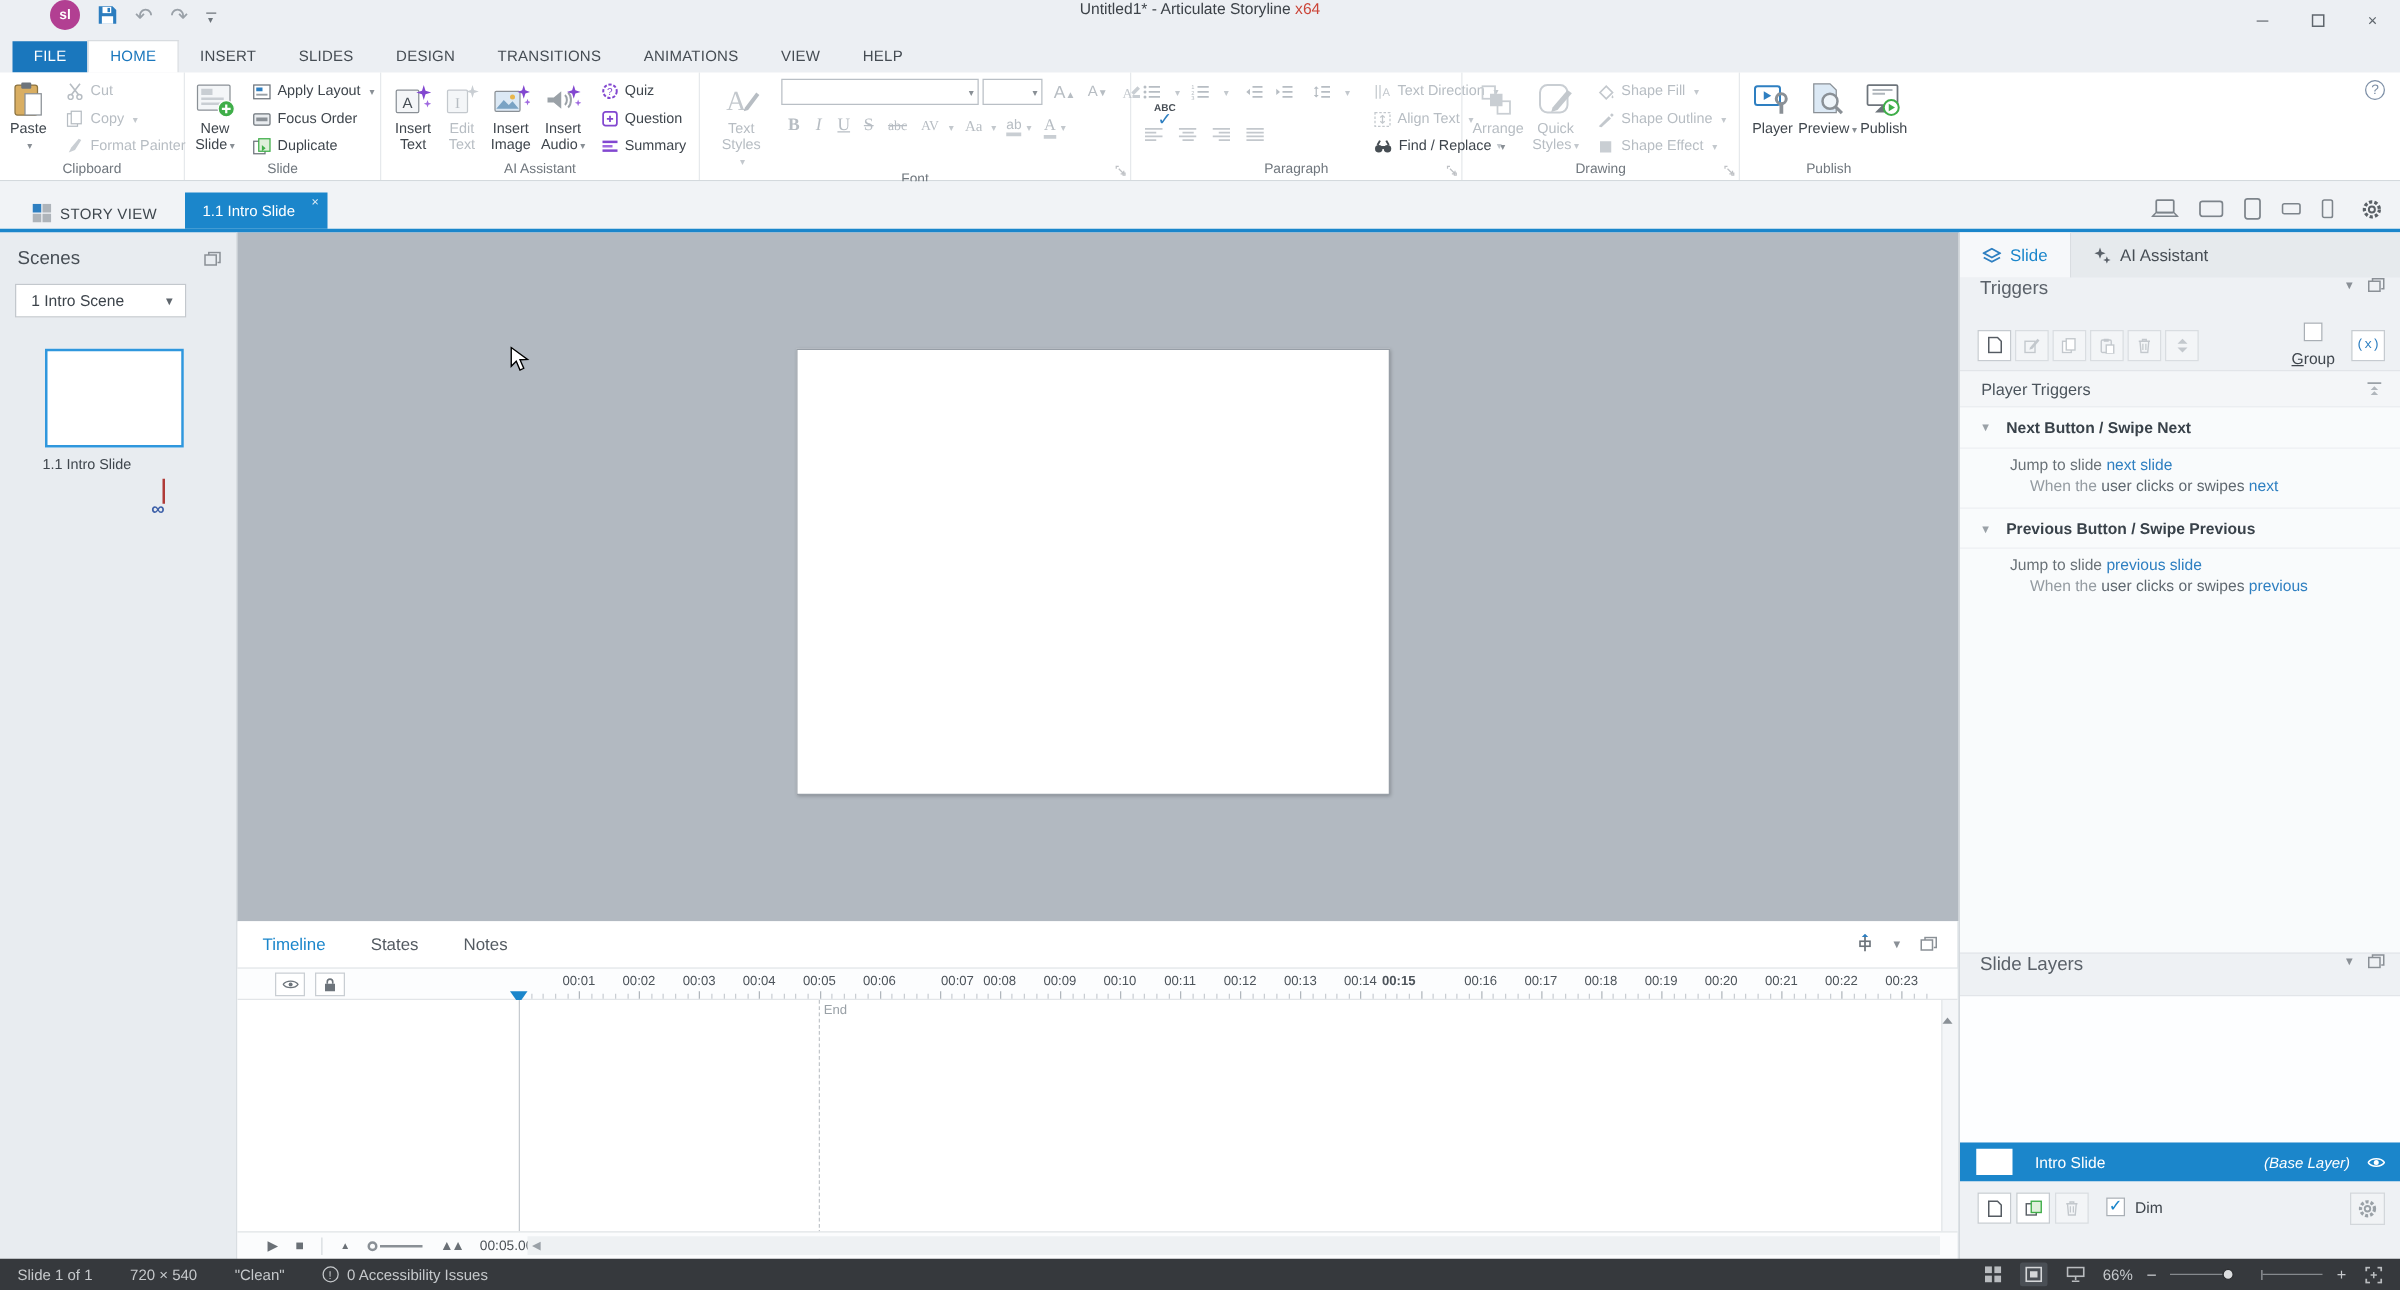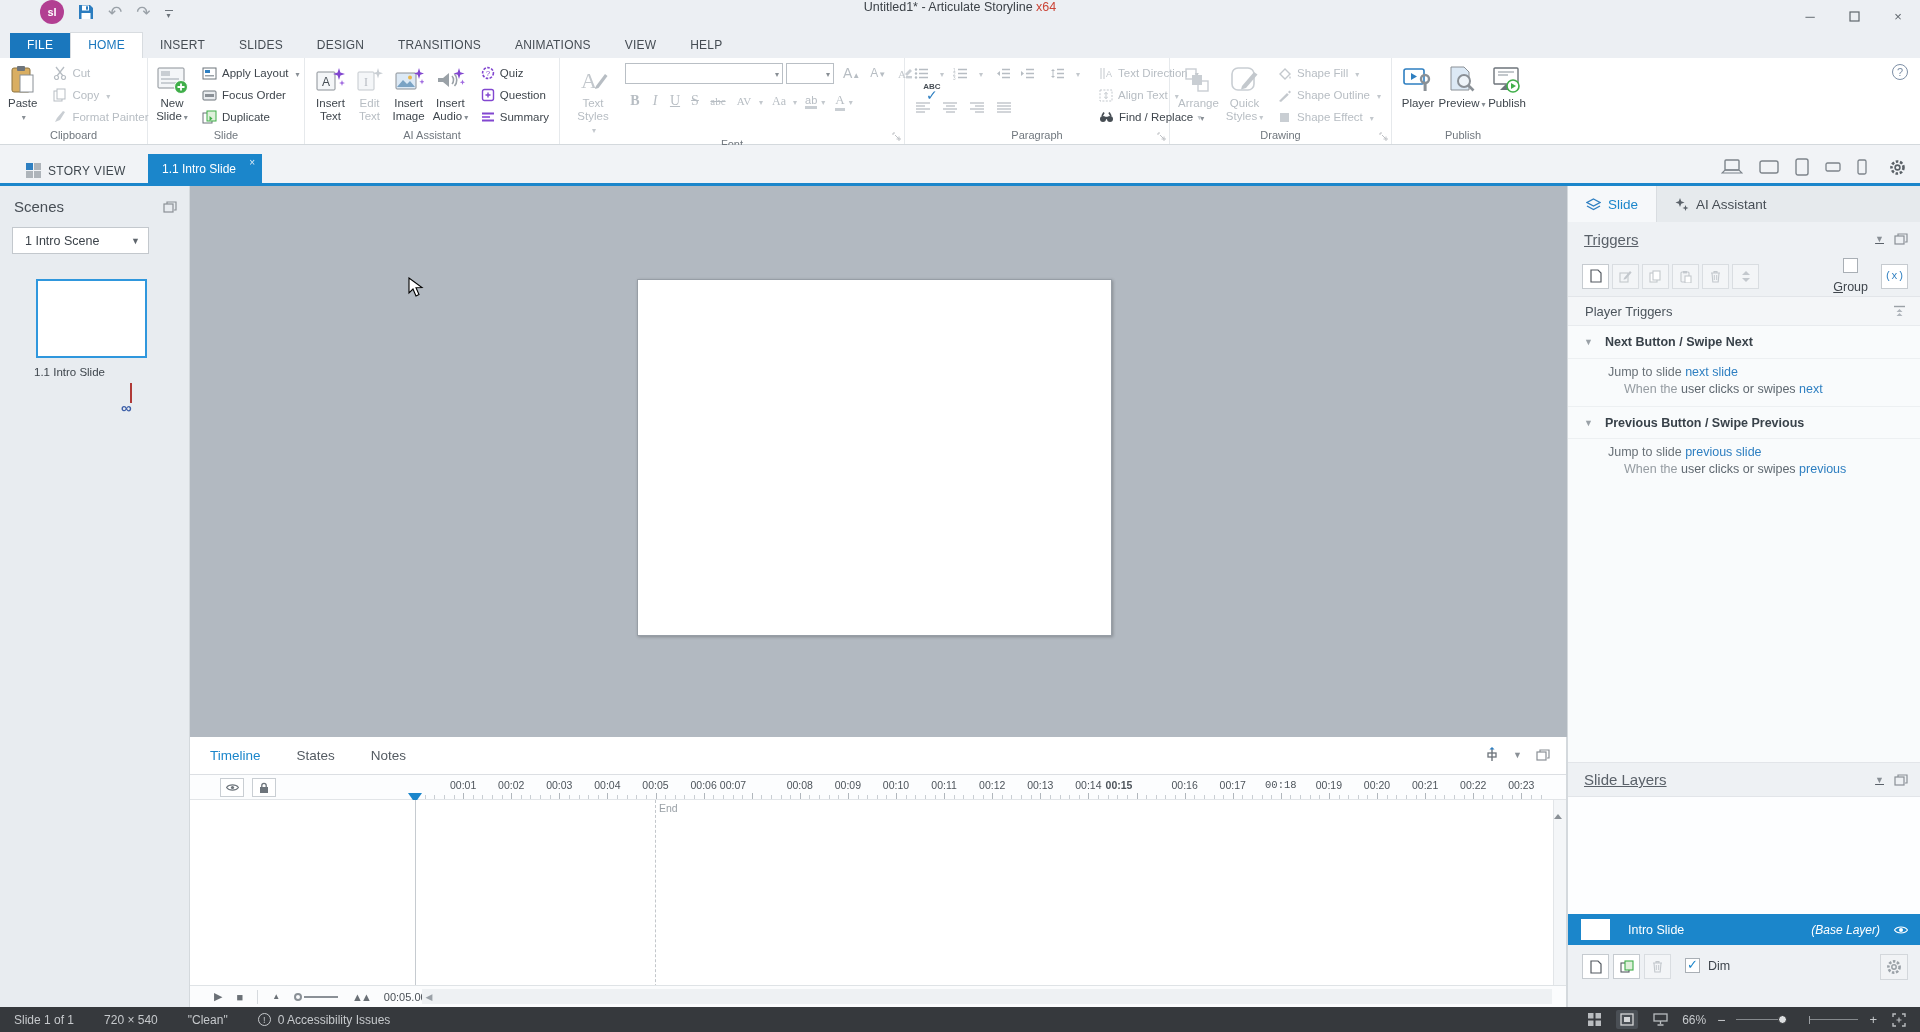--- a/index.html
+++ b/index.html
@@ -94,21 +94,21 @@
   .zs-knob { width:8px; height:8px; border:2px solid #8a9096; border-radius:50%; background:#fbfcfd; }
   .tl-time { font-size:11px; color:#4a5056; }
   .hscroll { position:absolute; left:232px; right:14px; top:3px; bottom:3px; background:#eef1f3; display:flex; align-items:center; }
   .hscroll .larr { width:14px; text-align:center; color:#9aa1a7; font-size:9px; }
 
   
   .right-panel { position:absolute; top:186px; left:1567px; width:353px; height:821px; background:#eef1f4; border-left:1px solid #d4d9dd; display:flex; flex-direction:column; }
   .rp-tabs { height:36px; background:#e6eaed; display:flex; }
   .rp-tab { display:flex; align-items:center; gap:7px; padding:0 18px; font-size:13.5px; color:#474e55; }
   .rp-tab.active { background:#f6f8fa; color:#1b86cb; border-right:1px solid #d9dde1; }
-  .sec-head { height:34px; display:flex; align-items:center; justify-content:space-between; padding:0 12px 0 16px; font-size:15px; color:#5a6169;text-decoration:underline; }
+  .sec-head { height:34px; display:flex; align-items:flex-start; justify-content:space-between; padding:0 12px 0 16px; font-size:15px; color:#5a6169; }
   .sec-head .icons { display:flex; align-items:center; gap:10px; }
   .trig-toolbar { height:40px; display:flex; align-items:center; padding:0 12px 0 14px; gap:3px; }
   .tbtn { width:27px; height:25px; background:#fff; border:1px solid #c6cbd0; display:flex; align-items:center; justify-content:center; }
   .tbtn.dis { background:#f3f5f7; border-color:#d9dde1; }
   .spin { display:flex; flex-direction:column; align-items:center; justify-content:center; gap:3px; }
   .spin i { width:0; height:0; border-left:4px solid transparent; border-right:4px solid transparent; }
   .spin .u { border-bottom:4px solid #c3c8cd; }
   .spin .d { border-top:4px solid #c3c8cd; }
   .grp { margin-left:auto; display:flex; align-items:center; gap:7px; font-size:12.5px; color:#3f464d;flex-direction:column; }
   .chk { width:15px; height:15px; background:#fff; border:1px solid #a9afb5; }
@@ -890,32 +890,32 @@
           <i class="tk" style="left: 1096.7px;"></i>
           <i class="tk tk5" style="left: 1106.3px;"></i>
           <i class="tk" style="left: 1115.9px;"></i>
           <i class="tk" style="left: 1125.5px;"></i>
           <span class="tkl" style="left: 48.1px;">00:01</span>
           <span class="tkl" style="left: 96.2px;">00:02</span>
           <span class="tkl" style="left: 144.3px;">00:03</span>
           <span class="tkl" style="left: 192.4px;">00:04</span>
           <span class="tkl" style="left: 240.5px;">00:05</span>
           <span class="tkl" style="left: 288.6px;">00:06</span>
-          <span class="tkl" style="left: 318px;">00:07</span>
+          <span class="tkl" style="left: 351px;">00:07</span>
           <span class="tkl" style="left: 384.8px;">00:08</span>
           <span class="tkl" style="left: 432.9px;">00:09</span>
           <span class="tkl" style="left: 481px;">00:10</span>
           <span class="tkl" style="left: 529.1px;">00:11</span>
           <span class="tkl" style="left: 577.2px;">00:12</span>
           <span class="tkl" style="left: 625.3px;">00:13</span>
           <span class="tkl" style="left: 673.4px;">00:14</span>
           <span class="tkl" style="left: 704px; font-weight: bold;">00:15</span>
           <span class="tkl" style="left: 769.6px;">00:16</span>
           <span class="tkl" style="left: 817.7px;">00:17</span>
-          <span class="tkl" style="left: 865.8px; font-family: Liberation Mono, monospace;">00:18</span>
+          <span class="tkl" style="left: 865.8px;">00:18</span>
           <span class="tkl" style="left: 913.9px;">00:19</span>
           <span class="tkl" style="left: 962px;">00:20</span>
           <span class="tkl" style="left: 1010.1px;">00:21</span>
           <span class="tkl" style="left: 1058.2px;">00:22</span>
           <span class="tkl" style="left: 1106.3px;">00:23</span>
         </div>
     </div>
     <div class="tl-content">
       <div class="col-sep"></div>
       <div class="end-line"></div>

